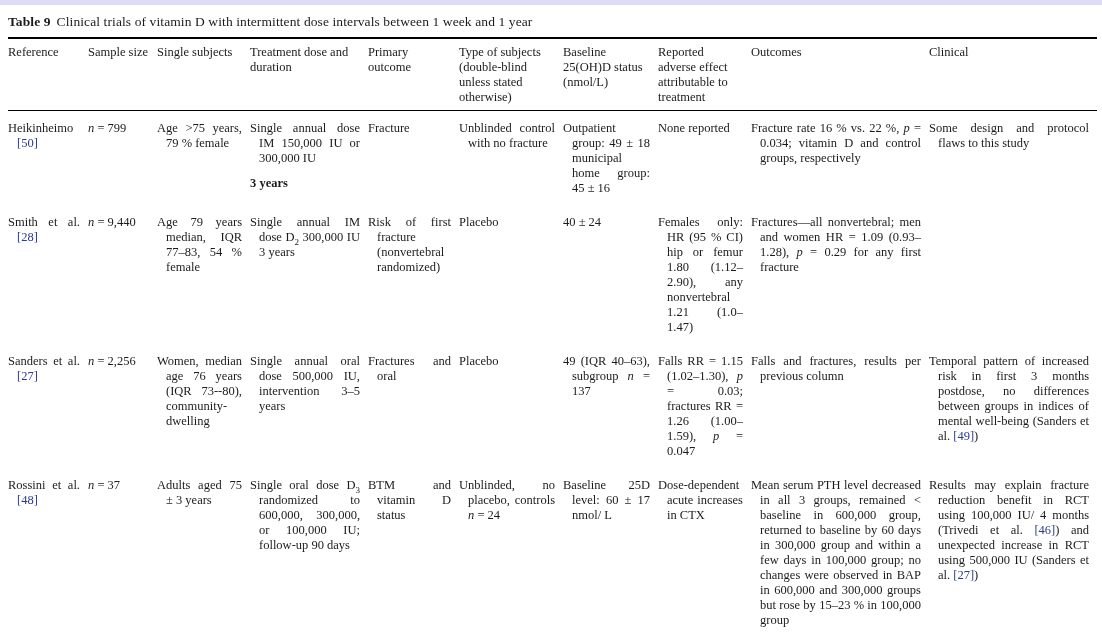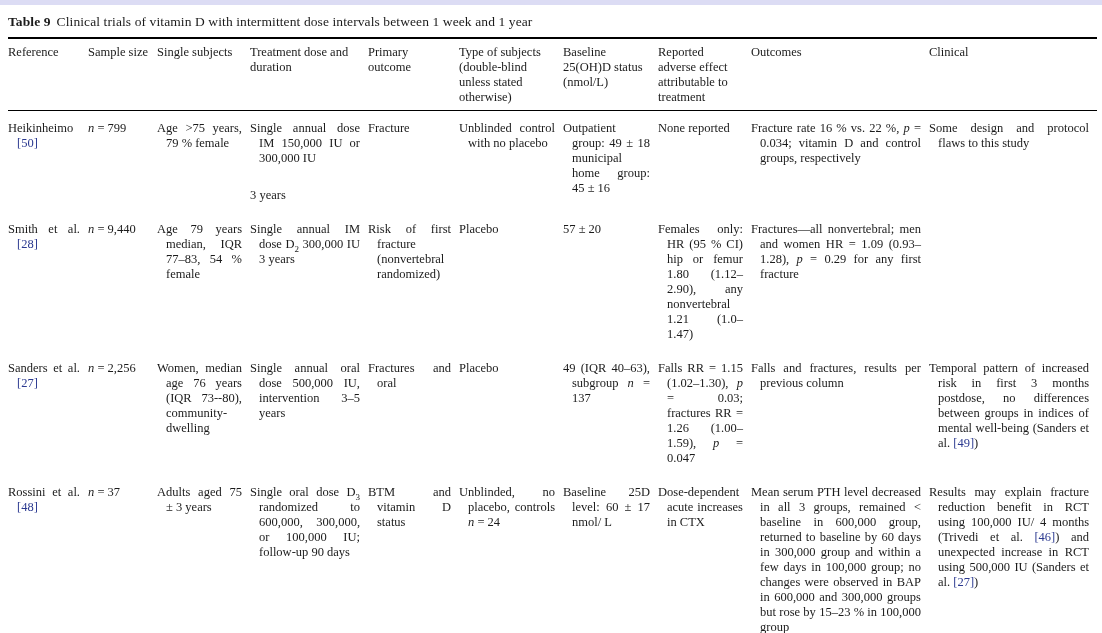--- a/index.html
+++ b/index.html
@@ -26,21 +26,21 @@
     font-weight:normal;text-align:left;vertical-align:top;
     padding:6px 8px 5px 0;
     border-top:2.5px solid var(--rule);
     border-bottom:1.5px solid var(--rule);
   }
   tbody td{
     vertical-align:top;text-align:justify;
     padding:10px 8px 9px 0;
   }
   td .para{padding-left:9px;text-indent:-9px;}
-  td .para + .para{margin-top:22px;}
+  td .para + .para{margin-top:10px;font-weight:bold;}
   .ref{color:var(--citation-link);cursor:pointer;}
   i{font-style:italic;}
   sub{font-size:9px;line-height:0;}
 </style>
 </head>
 <body>
 
 <div class="top-bar"></div>
 
 <div class="page">
@@ -108,21 +108,21 @@
             <div class="para">Age &gt;75 years, 79 % female</div>
           </td>
           <td>
             <div class="para">Single annual dose IM 150,000 IU or 300,000 IU</div>
             <div class="para">3 years</div>
           </td>
           <td>
             <div class="para">Fracture</div>
           </td>
           <td>
-            <div class="para">Unblinded control with no placebo</div>
+            <div class="para">Unblinded control with no fracture</div>
           </td>
           <td>
             <div class="para">Outpatient group: 49 ± 18 municipal home group: 45 ± 16</div>
           </td>
           <td>
             <div class="para">None reported</div>
           </td>
           <td>
             <div class="para">Fracture rate 16 % vs. 22 %, <i>p</i> = 0.034; vitamin D and control groups, respectively</div>
           </td>
@@ -143,21 +143,21 @@
           <td>
             <div class="para">Single annual IM dose D<sub>2</sub> 300,000 IU 3 years</div>
           </td>
           <td>
             <div class="para">Risk of first fracture (nonvertebral randomized)</div>
           </td>
           <td>
             <div class="para">Placebo</div>
           </td>
           <td>
-            <div class="para">57 ± 20</div>
+            <div class="para">40 ± 24</div>
           </td>
           <td>
             <div class="para">Females only: HR (95 % CI) hip or femur 1.80 (1.12–2.90), any nonvertebral 1.21 (1.0–1.47)</div>
           </td>
           <td>
             <div class="para">Fractures—all nonvertebral; men and women HR = 1.09 (0.93–1.28), <i>p</i> = 0.29 for any first fracture</div>
           </td>
           <td>
             <div class="para"></div>
           </td>

